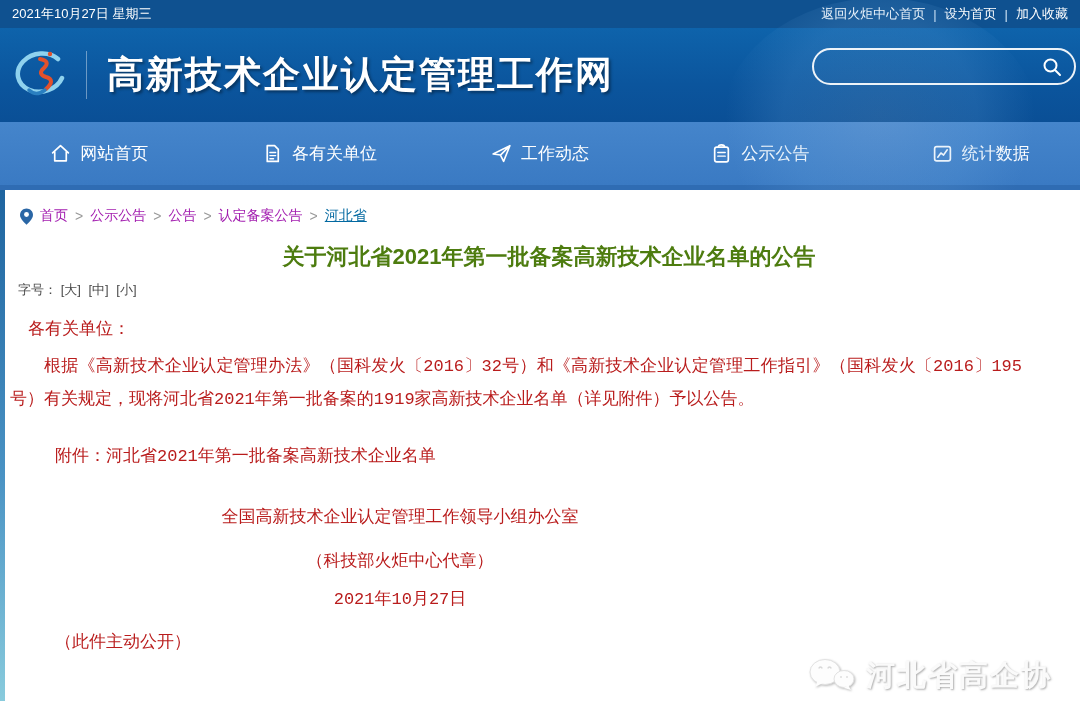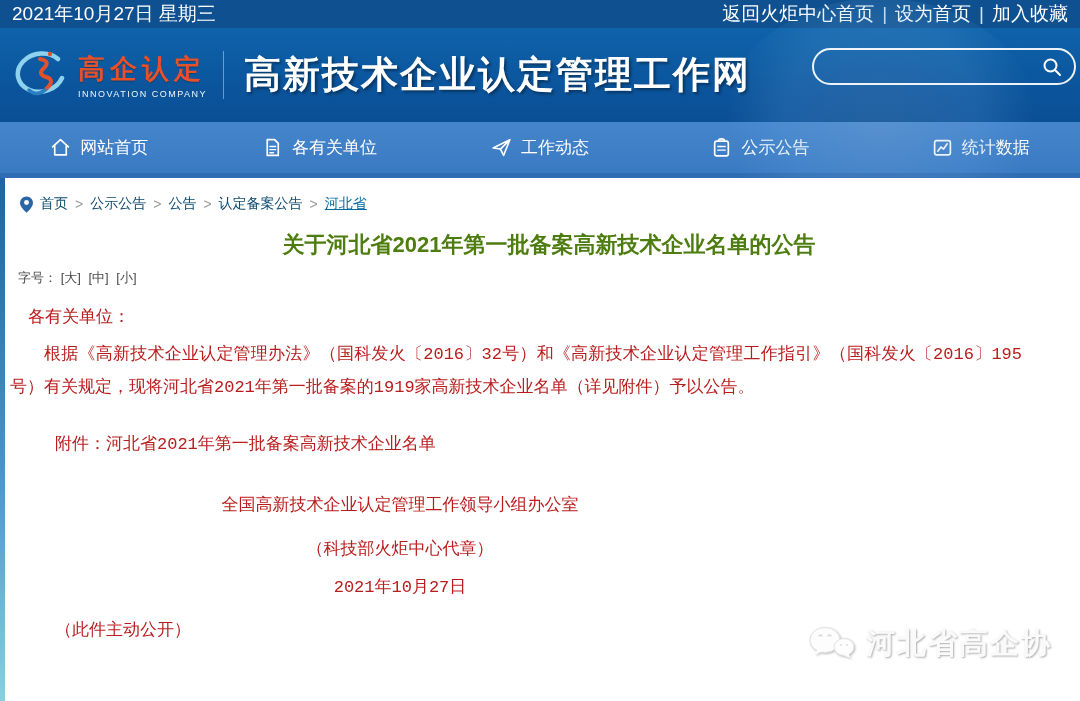--- a/index.html
+++ b/index.html
@@ -1,20 +1,20 @@
 <!DOCTYPE html>
 <html><head>
 <meta charset="utf-8">
 <style>
   * { margin:0; padding:0; box-sizing:border-box; }
   html,body { width:1080px; height:701px; overflow:hidden; background:#fff;
               font-family:"Liberation Sans", sans-serif; }
 
   
-  .topbar { height:28px; background:#0f5190; color:#fff; font-size:19px;
+  .topbar { height:28px; background:#0f5190; color:#fff; font-size:13px;
             display:flex; align-items:center; justify-content:space-between;
             padding:0 12px; }
   .topbar-links { display:flex; align-items:center; gap:8px; }
   .topbar-links a { color:#fff; text-decoration:none; cursor:pointer; }
   .topbar-sep { color:#cfe3f5; }
 
   
   .header { height:94px; background:linear-gradient(180deg,#0e63ab 0%,#0b559d 60%,#0a4f96 100%);
             position:relative; display:flex; align-items:center; padding-left:14px; }
   .header::before { content:''; position:absolute; right:40px; top:-30px; width:320px; height:260px;
@@ -31,55 +31,55 @@
                 font-size:37px; letter-spacing:2px; text-shadow:2px 2px 3px rgba(0,0,0,0.4);
                 white-space:nowrap; }
   .searchbox { position:absolute; right:4px; top:20px; width:264px; height:37px;
                border:2px solid rgba(255,255,255,0.92); border-radius:19px;
                display:flex; align-items:center; padding:0 12px; background:transparent; }
   .searchbox input { flex:1; background:transparent; border:none; outline:none;
                      color:#fff; font-size:14px; }
   .search-icon { width:20px; height:20px; cursor:pointer; flex:0 0 auto; }
 
   
-  .nav { height:56px; background:linear-gradient(180deg,#4585cb,#3a7ac3);
+  .nav { height:68px; background:linear-gradient(180deg,#4585cb,#3a7ac3);
          border-bottom:5px solid #2f6cb3; display:flex;gap:22px; }
   .nav-item { flex:1; display:flex; align-items:center; justify-content:center;
               gap:9px; color:#fff; font-size:17px; cursor:pointer; }
   .nav-item svg { width:21px; height:21px; }
 
   
   .content { position:relative; height:523px; background:#fff; }
   .left-strip { position:absolute; left:0; top:0; width:5px; height:100%;
                 background:linear-gradient(180deg,#1e649f 0%, #4a93c4 55%, #8ccede 100%); }
 
   .breadcrumb { padding:17px 0 0 20px; font-size:14px; color:#999;
                 display:flex; align-items:center; }
   .breadcrumb .pin { margin-right:7px; }
-  .crumb { color:#0c4a6e; text-decoration:none; cursor:pointer; }
+  .crumb { color:#a21caf; text-decoration:none; cursor:pointer; }
   .crumb-sep { margin:0 7px; color:#999; }
   .crumb-current { color:#0369a1; text-decoration:underline; }
 
   .article-title { margin:17px 0 0 18px; font-size:22px; font-weight:bold; color:#4d7c0f;text-align:center; }
   .meta { margin:7px 0 0 18px; font-size:13px; color:#4a4a4a; line-height:1.7; }
   .fontsize-opt { cursor:pointer; margin-right:4px; }
 
   .doc { font-family:Liberation Mono, monospace; font-size:17px; color:#b91c1c; }
   .salutation { margin:16px 0 0 28px; }
   .paragraph { margin:10px 58px 0 10px; text-indent:2em; line-height:1.95; text-align:justify; }
   .attachment { margin:28px 0 0 55px; }
   .sig-block { width:800px; text-align:center; margin-top:38px; }
   .sig-line1 { margin-bottom:21px; }
   .sig-line2 { margin-bottom:15px; }
   .disclosure { margin:20px 0 0 55px; }
   .pdf-link { display:inline-block; margin:17px 0 0 10px; font-family:"Liberation Sans", sans-serif;
               font-size:15px; color:#333; text-decoration:none; cursor:pointer; }
 
   
-  .watermark { position:absolute; right:28px; bottom:36px; display:flex; align-items:center;
+  .watermark { position:absolute; right:28px; bottom:16px; display:flex; align-items:center;
                gap:8px; pointer-events:none; }
   .watermark-text { font-size:29px; font-weight:bold; letter-spacing:2px; color:#fafafa;
                     text-shadow:1px 1px 2px rgba(120,120,120,0.6), -1px -1px 1px rgba(255,255,255,0.9); }
   .watermark svg { filter:drop-shadow(1px 1px 1px rgba(140,140,140,0.6)); }
 </style>
 </head>
 <body>
 
 <div class="topbar">
   <span>2021年10月27日 星期三</span>
@@ -93,24 +93,20 @@
 </div>
 
 <div class="header">
   <div class="logo">
     <svg width="56" height="56" viewBox="0 0 56 56">
       <path d="M44 12 A 23 19 -12 1 0 48 31" stroke="#8fd2ee" stroke-width="4.5" fill="none" stroke-linecap="round"></path>
       <path d="M26 12 q11 2 4 9 q-7 6 2 9 q10 3 0 12" stroke="#e2512c" stroke-width="4" fill="none" stroke-linecap="round"></path>
       <path d="M31 43 q-9 7 -16 0" stroke="#2a7fc0" stroke-width="3.5" fill="none" stroke-linecap="round"></path>
       <circle cx="36" cy="7" r="2.2" fill="#e2512c"></circle>
     </svg>
-    <div class="logo-text">
-      <div class="logo-cn">高企认定</div>
-      <div class="logo-en">INNOVATION COMPANY</div>
-    </div>
   </div>
   <div class="header-divider"></div>
   <div class="site-title">高新技术企业认定管理工作网</div>
   <div class="searchbox">
     <input type="text" placeholder="" style="">
     <svg class="search-icon" viewBox="0 0 20 20">
       <circle cx="8.5" cy="8.5" r="6" stroke="#fff" stroke-width="2" fill="none"></circle>
       <line x1="13" y1="13" x2="18" y2="18" stroke="#fff" stroke-width="2" stroke-linecap="round"></line>
     </svg>
   </div>

